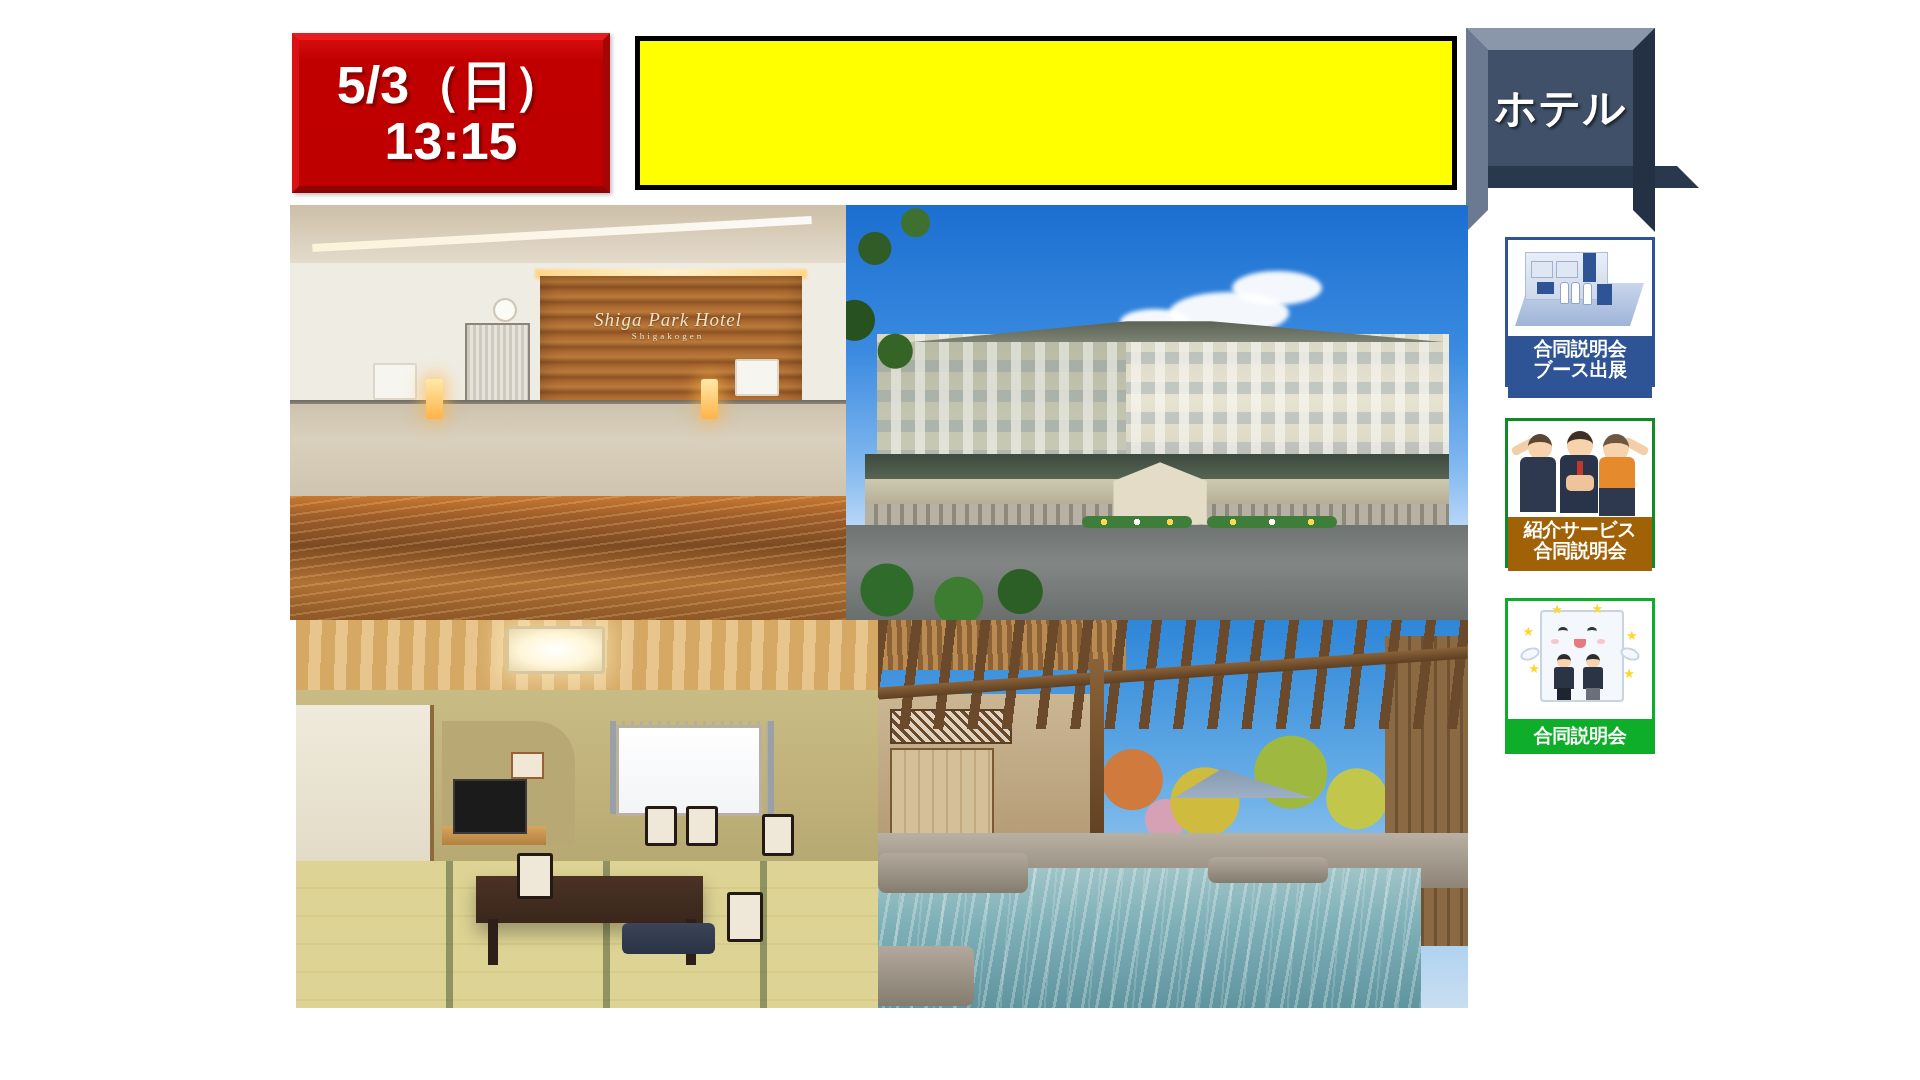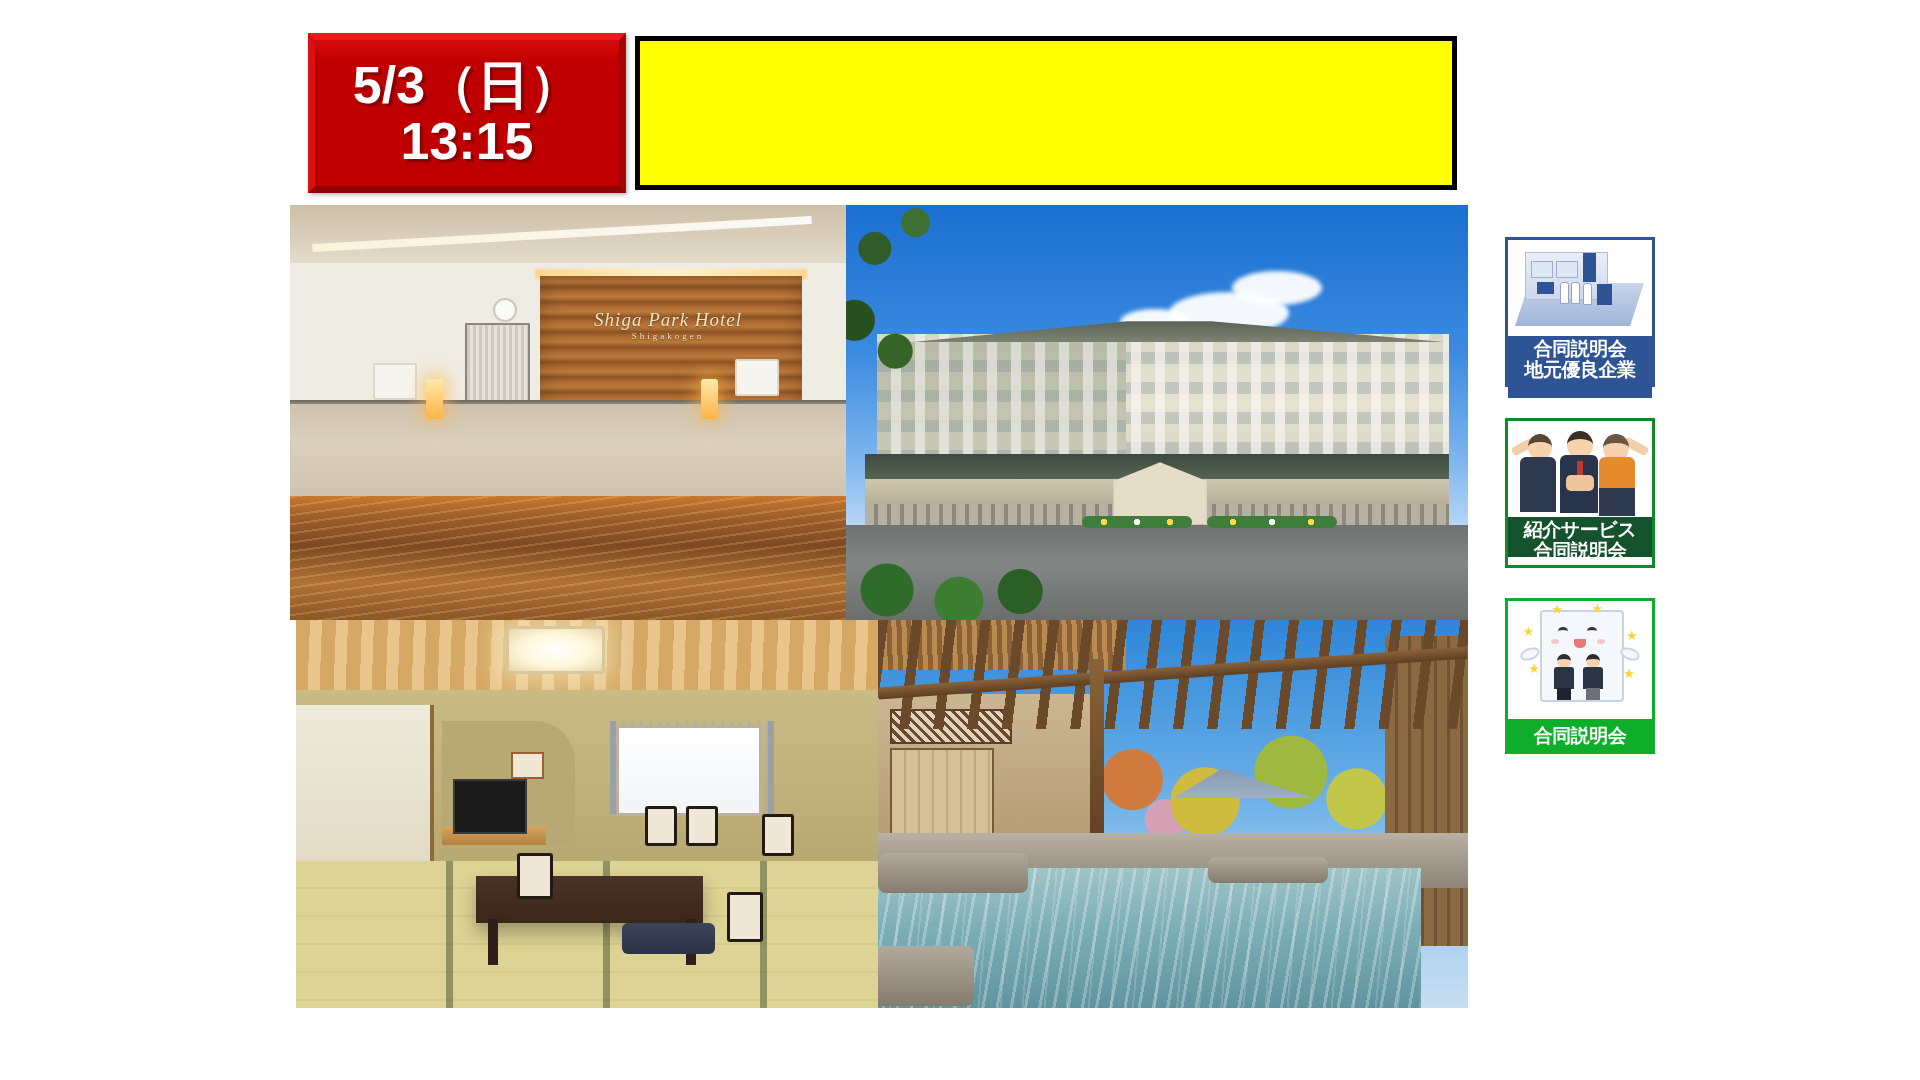--- a/index.html
+++ b/index.html
@@ -15,21 +15,21 @@
   #stage {
     position: relative;
     width: 1920px;
     height: 1080px;
     background: #ffffff;
   }
 
   
   .date-badge {
     position: absolute;
-    left: 308px;
+    left: 292px;
     top: 33px;
     width: 318px;
     height: 160px;
     background: linear-gradient(180deg, #d60c0c 0%, #c00000 14%, #bf0000 100%);
     border-top: 7px solid #e81c1c;
     border-left: 7px solid #d81212;
     border-right: 7px solid #a30606;
     border-bottom: 7px solid #8f0303;
     box-sizing: border-box;
     display: flex;
@@ -293,21 +293,21 @@
     color:#ffffff;
     font-size: 19px;
     font-weight: bold;
     text-align:center;
     line-height: 1.12;
     letter-spacing: -0.5px;
     padding: 2px 0 3px;
     box-sizing: border-box;
   }
   #badge-booth .badge-cap { background:#2f5496; height:62px; }
-  #badge-referral .badge-cap { background:#14532d; height:40px; }
+  #badge-referral .badge-cap { background:#a16207; height:54px; }
   #badge-local .badge-cap { background:#0fae2a; height:32px; font-size:19px; line-height:30px; }
   #badge-local .badge-art { height:118px; }
 
   
   .booth-floor { position:absolute; left:10%; top:45%; width:80%; height:45%;
     background: linear-gradient(180deg,#c9d6ec,#9fb4d8); transform: skewX(-18deg); }
   .booth-backwall { position:absolute; left:12%; top:12%; width:56%; height:48%;
     background: linear-gradient(180deg,#e9eef8,#cdd8ec); border:1px solid #aebdd6; }
   .booth-panel { position:absolute; background:#dfe7f4; border:1px solid #9fb0cc; }
   .booth-dark { position:absolute; background:#2f5496; }
@@ -353,20 +353,27 @@
 
   <div class="date-badge">
     <span class="line">5/3（日）</span>
     <span class="line">13:15</span>
   </div>
 
   <div class="title-plate">
     <span class="title-text"></span>
   </div>
 
+  <div class="cat-button">
+    <span class="bevel-t"></span>
+    <span class="bevel-b"></span>
+    <span class="bevel-l"></span>
+    <span class="bevel-r"></span>
+    <span class="cat-label">ホテル</span>
+  </div>
 
   <div class="photo" id="photo-lobby">
     <div class="pic lobby-bg">
       <div class="lobby-ceiling"></div>
       <div class="lobby-ceilstrip"></div>
       <div class="lobby-wall"></div>
       <div class="lobby-woodglow"></div>
       <div class="lobby-woodwall"></div>
       <div class="lobby-script">
         <span>Shiga Park Hotel</span>
@@ -466,21 +473,21 @@
       <div class="booth-panel" style="left:33%; top:22%; width:14%; height:16%;"></div>
       <div class="booth-dark" style="left:52%; top:14%; width:9%; height:30%;"></div>
       <div class="booth-dark" style="left:62%; top:46%; width:10%; height:22%;"></div>
       <div class="booth-dark" style="left:20%; top:44%; width:12%; height:12%;"></div>
       <div class="booth-person" style="left:36%; top:44%;"></div>
       <div class="booth-person" style="left:44%; top:44%;"></div>
       <div class="booth-person" style="left:52%; top:45%;"></div>
     </div>
     <div class="badge-cap">
       <div>合同説明会</div>
-      <div>地元優良企業</div>
+      <div>ブース出展</div>
     </div>
   </div>
 
   <div class="badge" id="badge-referral">
     <div class="badge-art">
       <div class="ref-bg"></div>
       <div class="ref-arm" style="left:2%; top:22%; width:26px; height:9px; transform:rotate(-28deg);"></div>
       <div class="ref-arm" style="right:2%; top:22%; width:26px; height:9px; transform:rotate(28deg);"></div>
       <div class="ref-head" style="left:14%; top:14%; width:24px; height:26px; background:#f6d3ad; border-top:8px solid #5a4632; box-sizing:border-box;"></div>
       <div class="ref-body" style="position:absolute; left:8%; top:38%; width:36px; height:55px; background:#2e3950;"></div>

